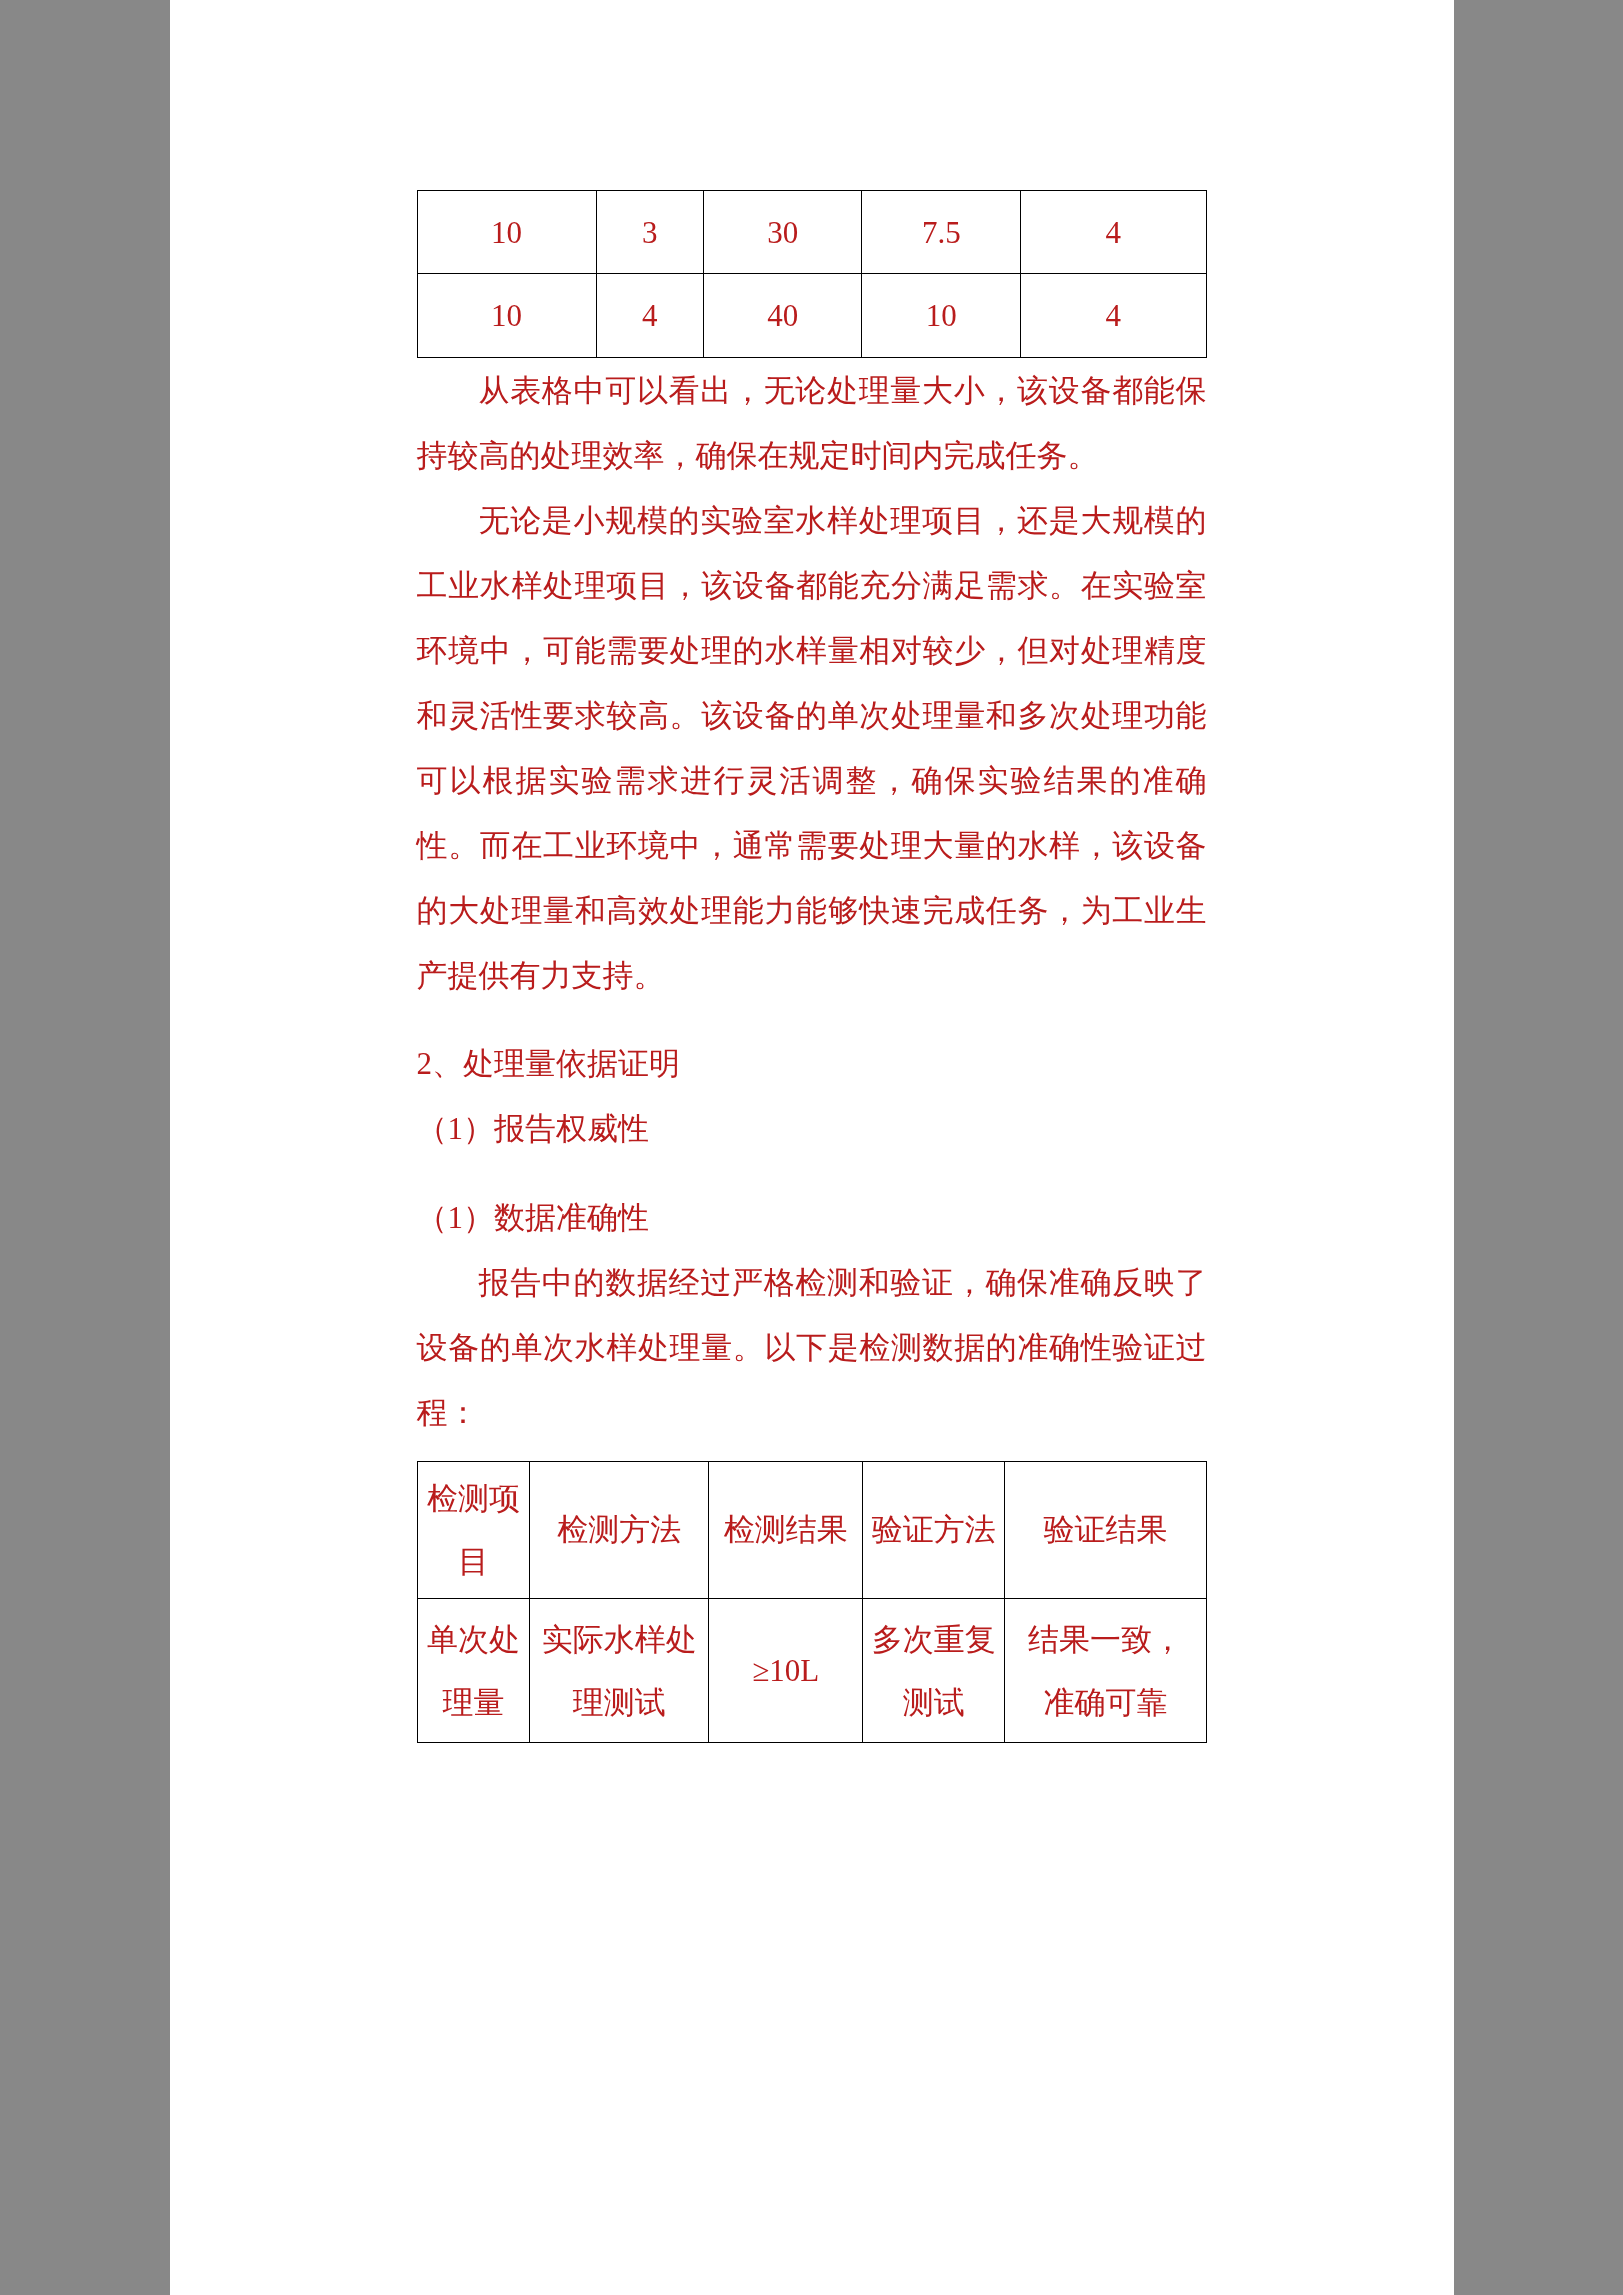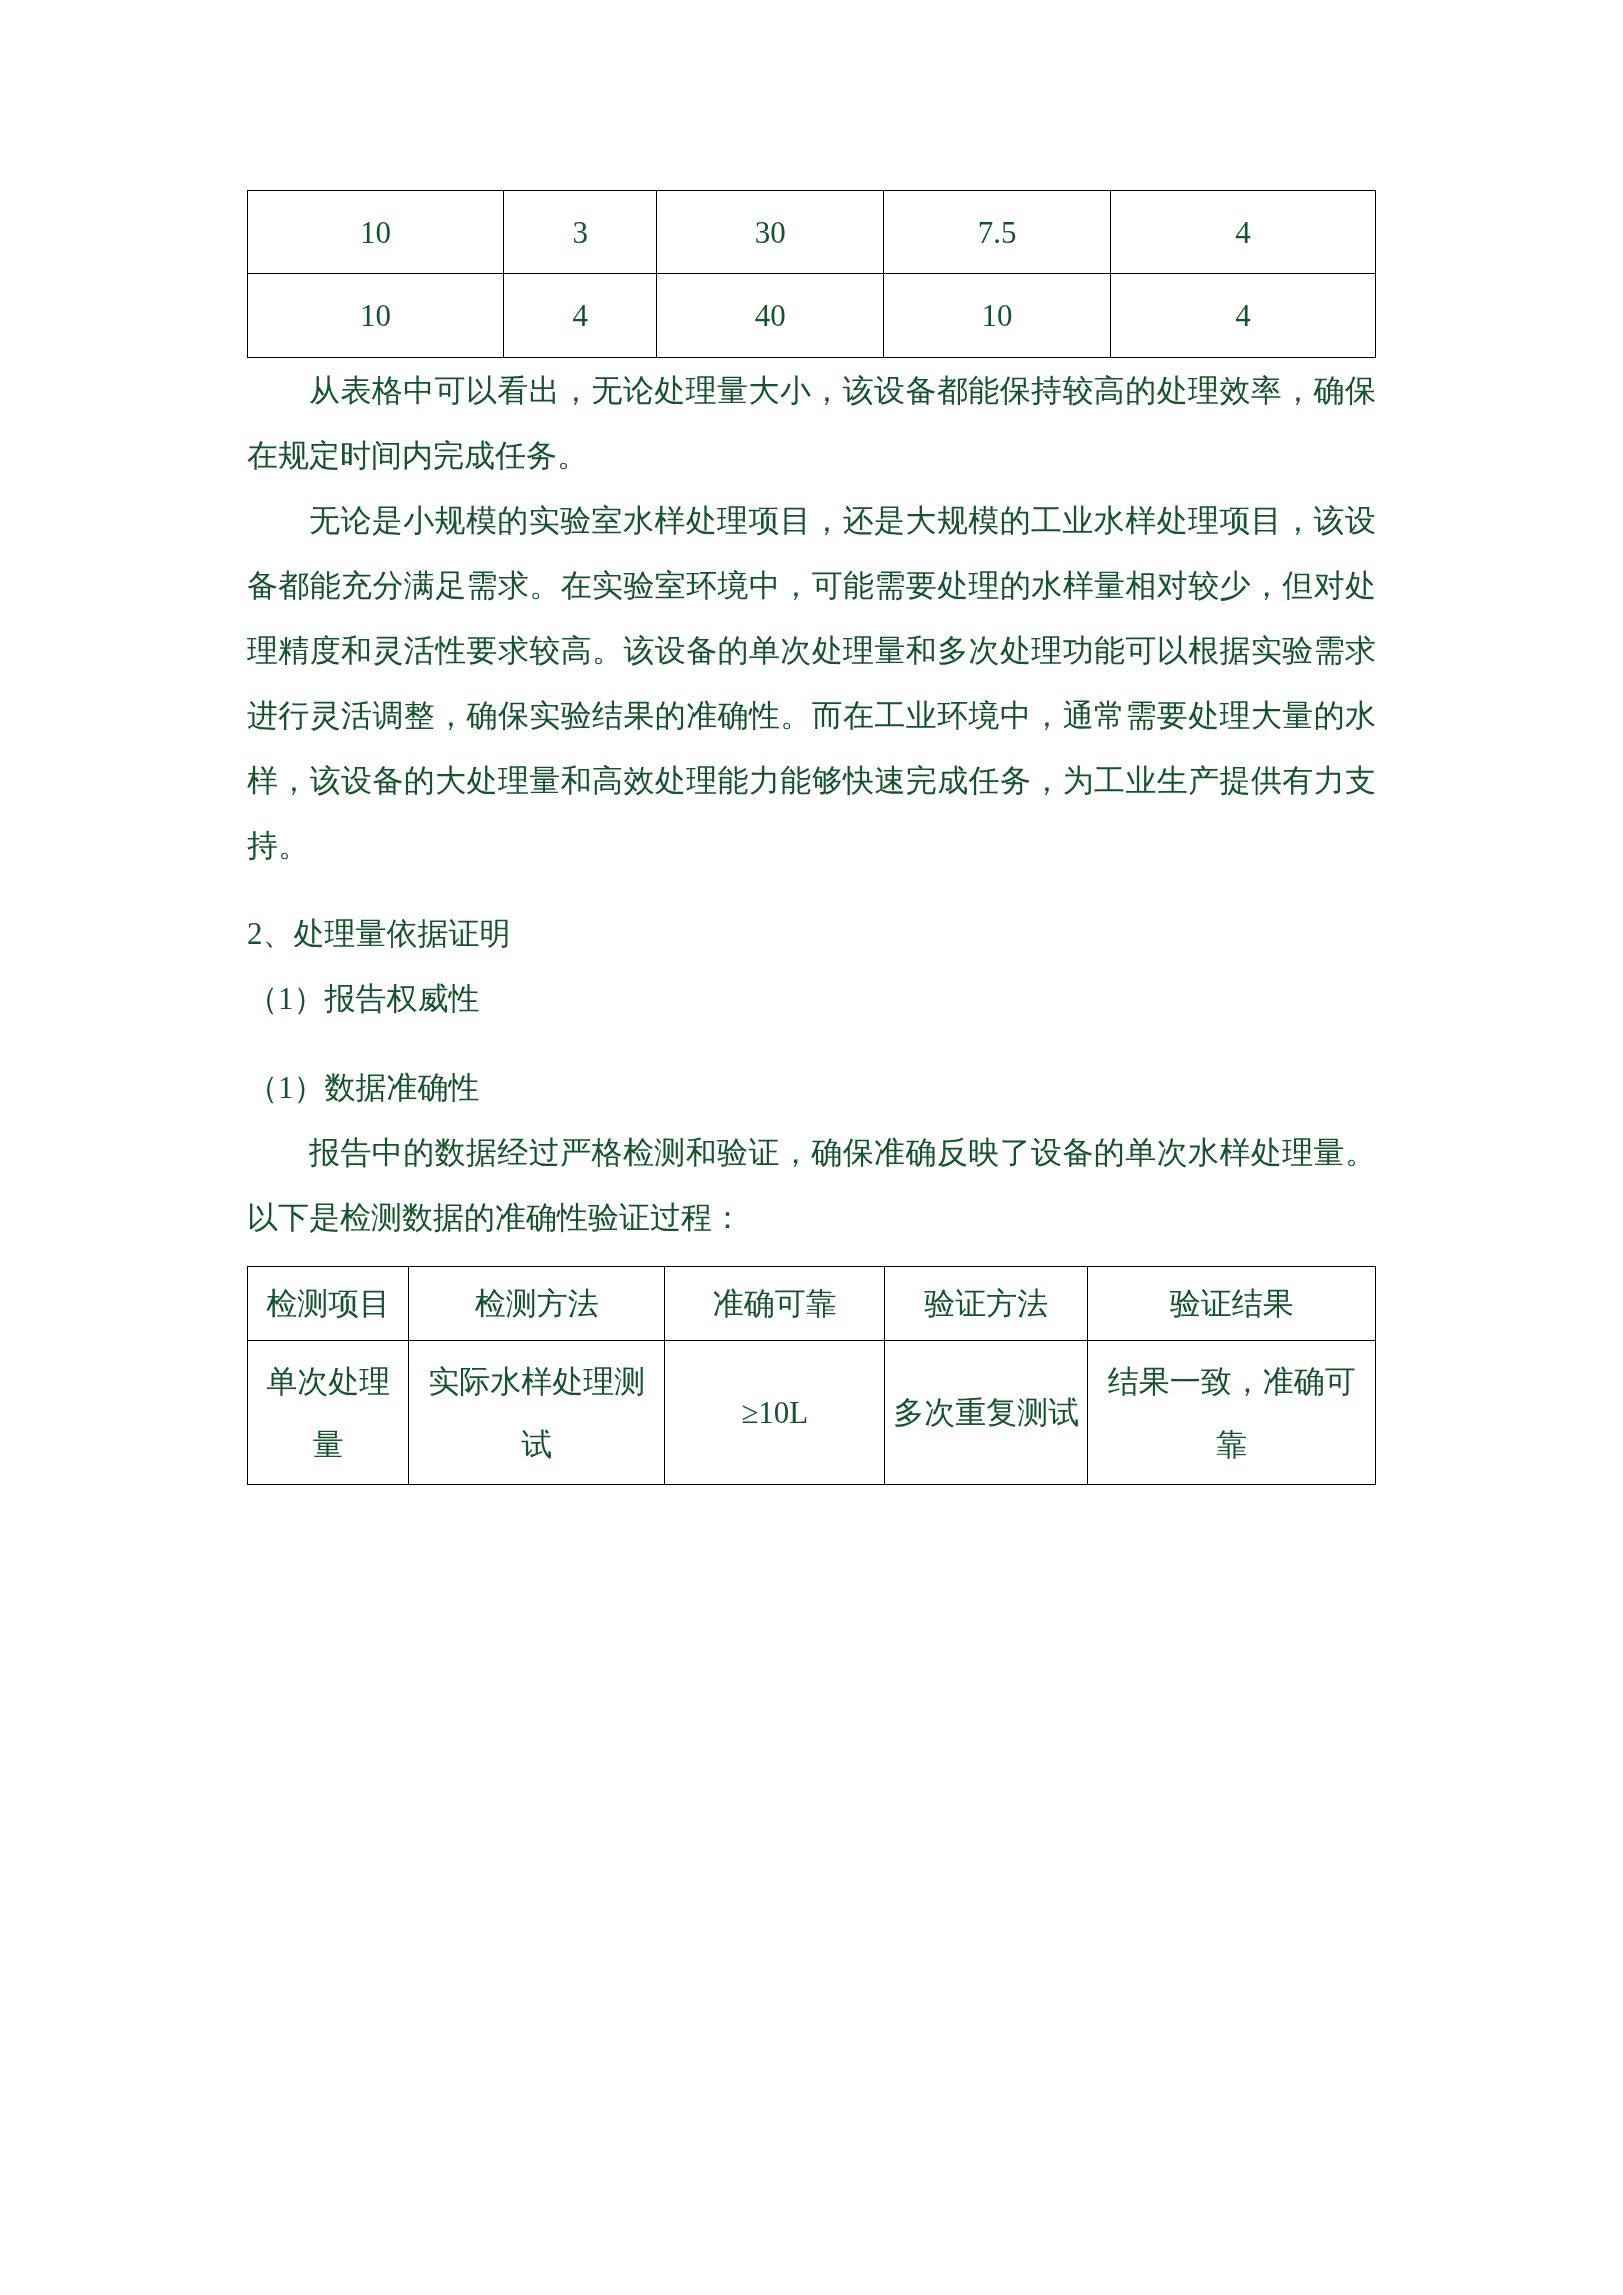--- a/index.html
+++ b/index.html
@@ -1,26 +1,26 @@
 <!DOCTYPE html>
 <html style="font-size:10.5px"><head>
 <meta charset="utf-8">
 <style>
   html,body { margin:0; padding:0; background:#888; }
   .page {
     position: relative;
-    width: 1623px;
+    width: 1284px;
     height: 2295px;
     margin: 0 auto;
     background: #ffffff;
     box-sizing: border-box;
     padding: 190px 247px 0 247px;
     font-family: "Liberation Serif", "DejaVu Serif", serif;
     font-size: 31px;
-    color: #14532d;
+    color: #b91c1c;
     overflow: hidden;
   }
   table {
     border-collapse: collapse;
     width: 100%;
     table-layout: fixed;
   }
   td, th {
     border: 1.3px solid #000;
     text-align: center;
@@ -99,21 +99,21 @@
       <col style="width:14.3%">
         <col style="width:22.7%">
         <col style="width:19.5%">
         <col style="width:18.0%">
         <col style="width:25.5%">
     </colgroup>
     <thead>
       <tr>
         <th>检测项目</th>
         <th>检测方法</th>
-        <th>准确可靠</th>
+        <th>检测结果</th>
         <th>验证方法</th>
         <th>验证结果</th>
       </tr>
     </thead>
     <tbody>
       <tr>
         <td>单次处理量</td>
         <td>实际水样处理测试</td>
         <td>≥10L</td>
         <td>多次重复测试</td>

